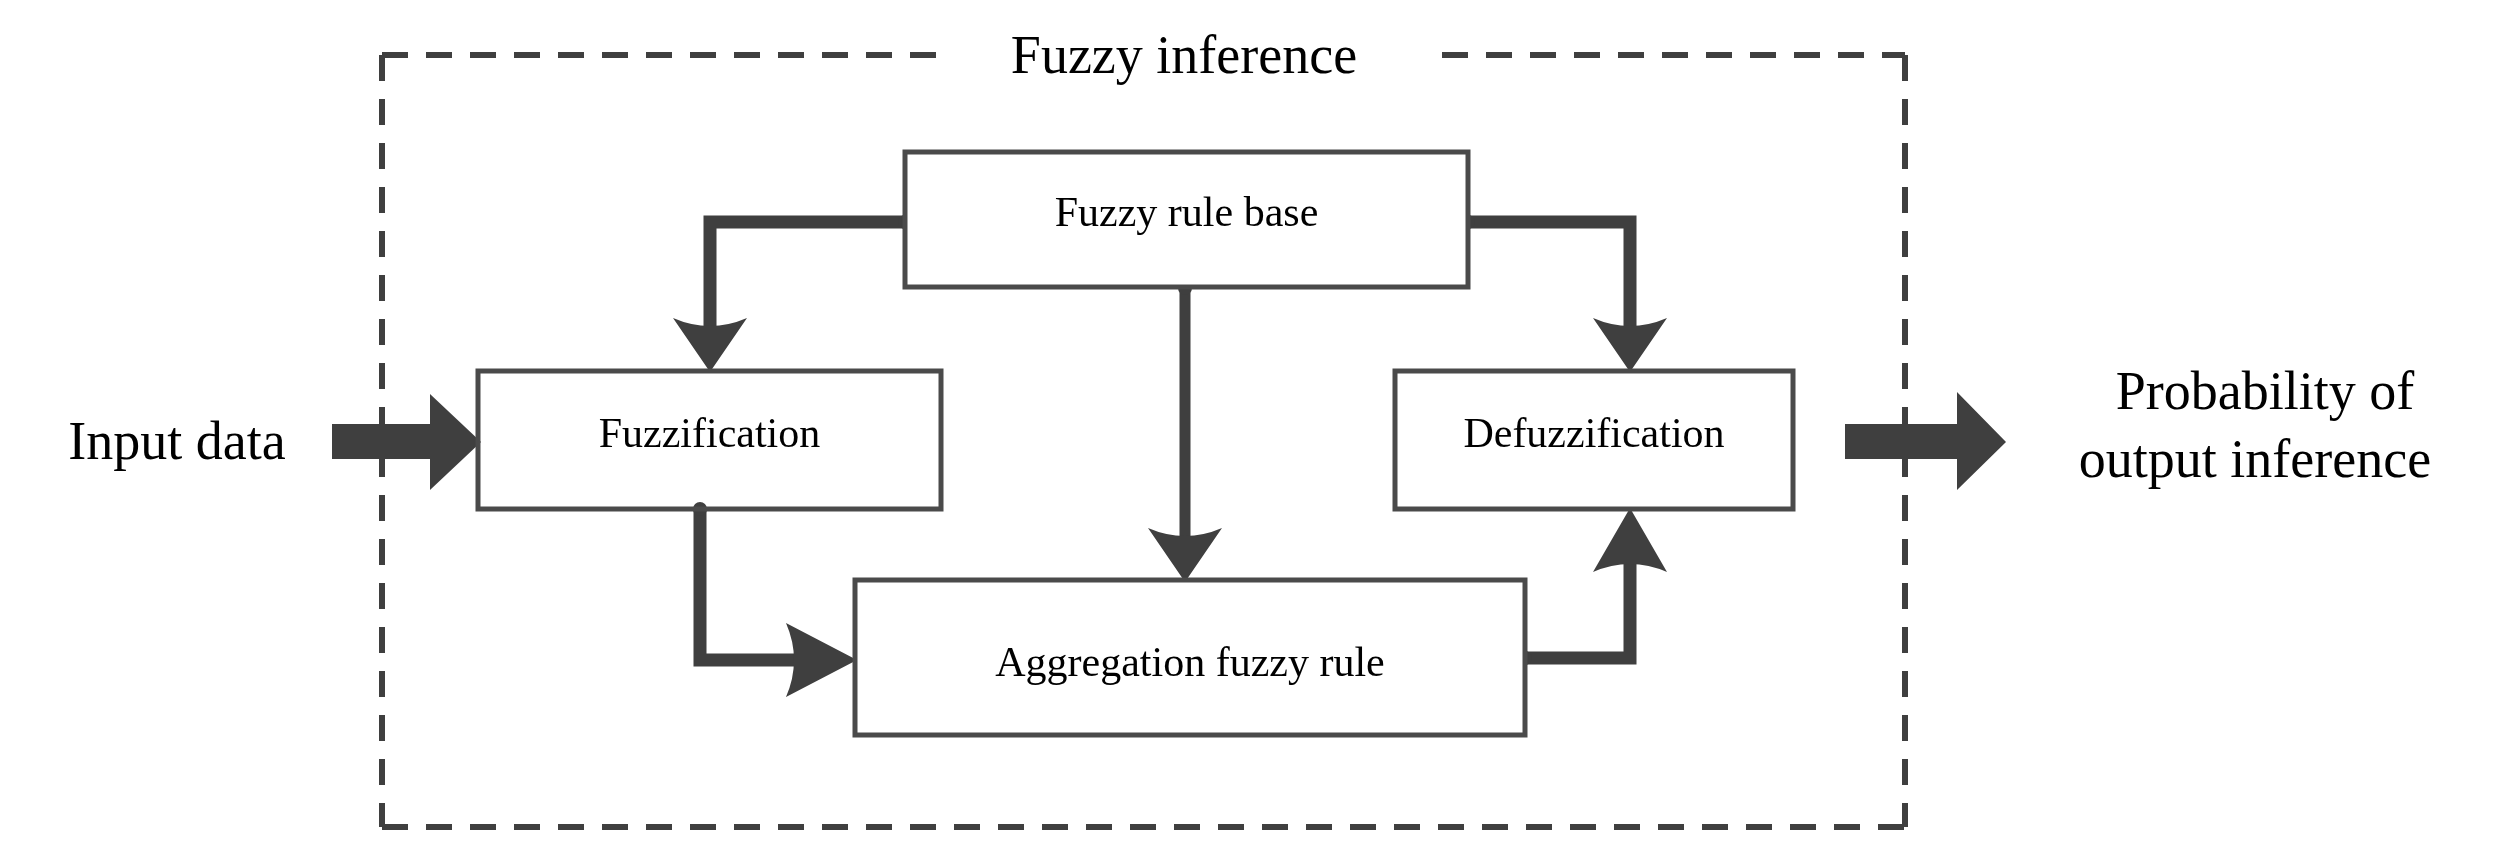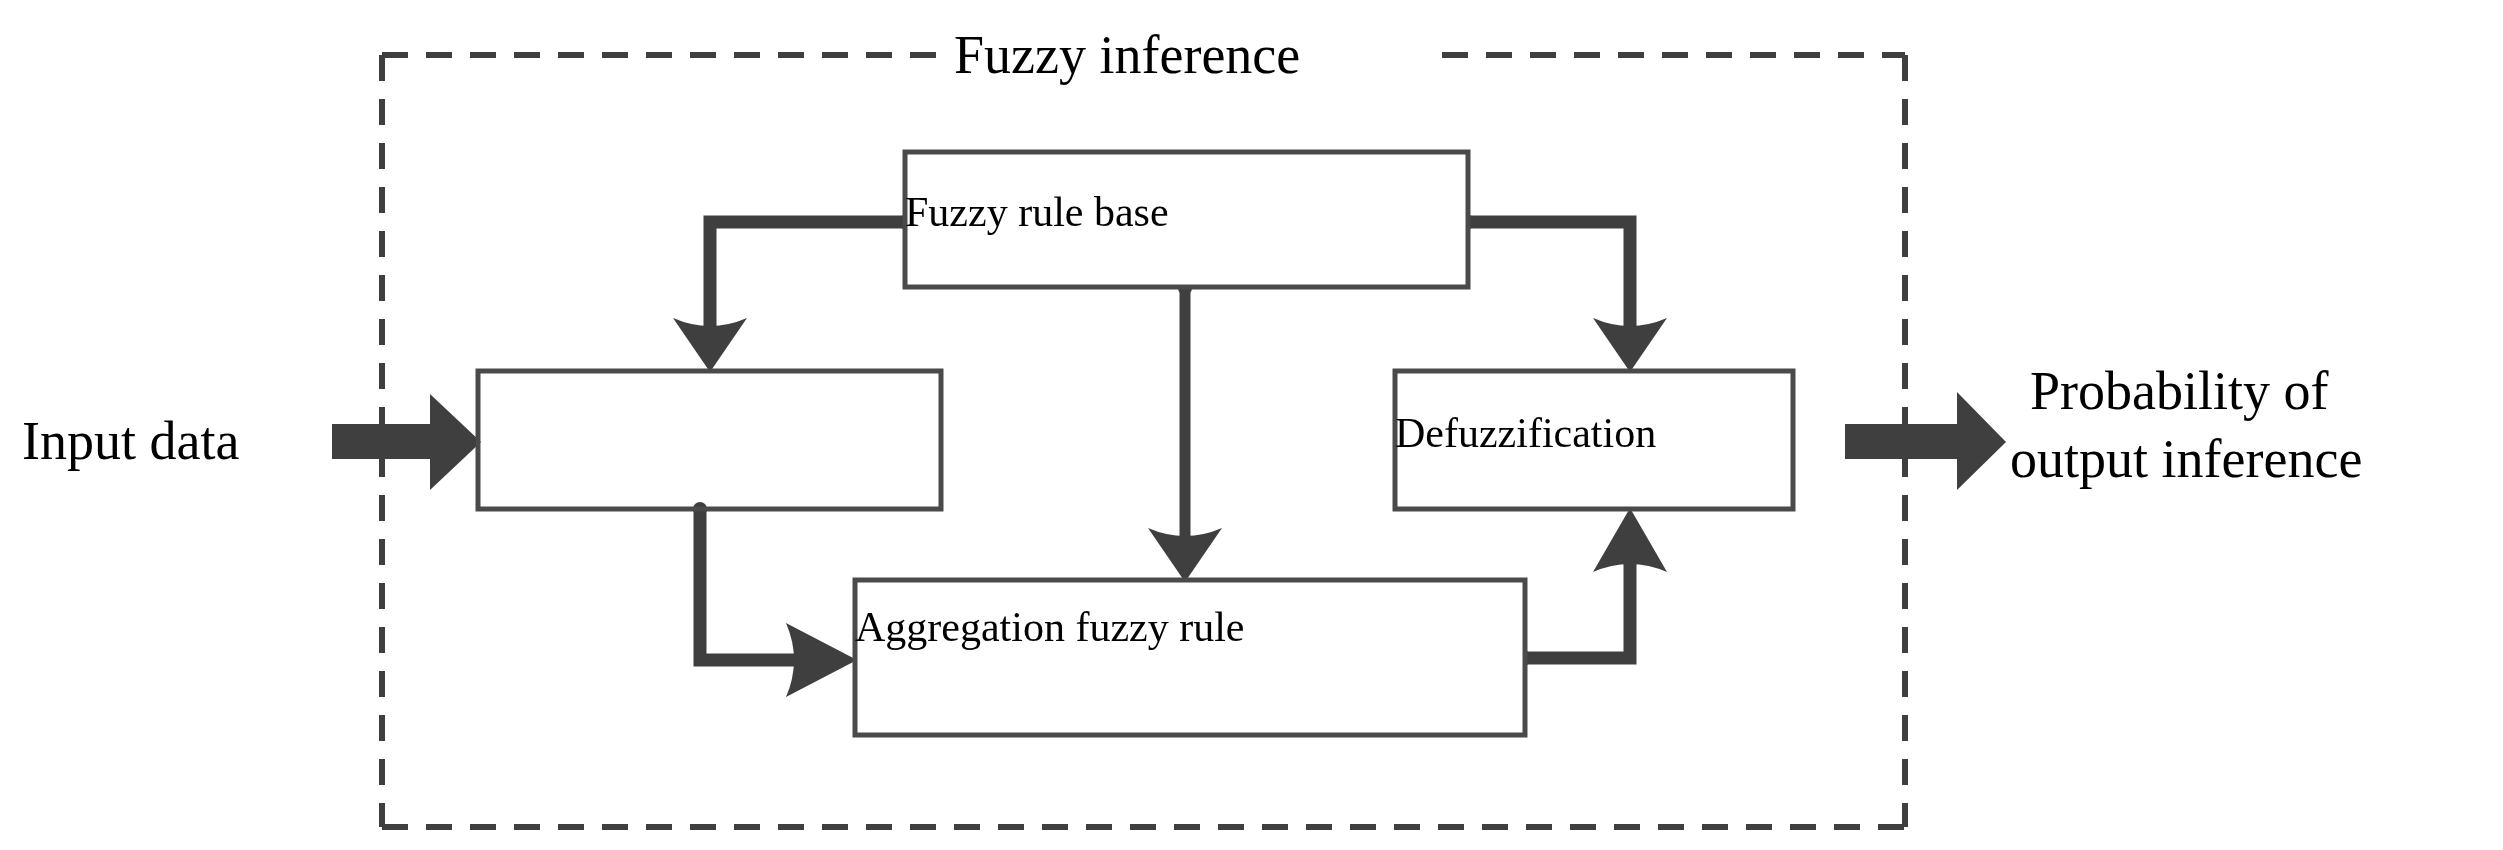--- a/index.html
+++ b/index.html
@@ -18,21 +18,21 @@
   #diagram-svg {
     position: absolute;
     left: 0;
     top: 0;
     width: 2503px;
     height: 850px;
   }
   .lbl {
     position: absolute;
     color: #000000;
-    text-align: left;
+    text-align: center;
     line-height: 1.18;
     white-space: nowrap;
     font-family: "Liberation Serif", "DejaVu Serif", serif;
   }
   .box-label {
     font-size: 42px;
   }
   .side-label {
     font-size: 54px;
   }
@@ -104,24 +104,25 @@
 
     <rect x="1395" y="371" width="398" height="138" fill="none" stroke="#4a4a4a" stroke-width="5"></rect>
 
     <rect x="855" y="580" width="670" height="155" fill="#ffffff" stroke="#4a4a4a" stroke-width="5"></rect>
   </svg>
 
   <div class="lbl group-label" style="left:940px; top:24px; width:460px;">Fuzzy inference</div>
 
   <div class="lbl box-label" style="left:905px; top:188px; width:563px;">Fuzzy rule base</div>
 
+  <div class="lbl box-label" style="left:478px; top:409px; width:463px;">Fuzzification</div>
 
   <div class="lbl box-label" style="left:1395px; top:409px; width:398px;">Defuzzification</div>
 
-  <div class="lbl box-label" style="left:855px; top:603px; width:670px;">Aggregation fuzzy rule</div>
+  <div class="lbl box-label" style="left:855px; top:638px; width:670px;">Aggregation fuzzy rule</div>
 
   <div class="lbl side-label" style="left:22px; top:410px; width:310px;">Input data</div>
 
   <div class="lbl side-label" style="left:2010px; top:428px; width:490px;">output inference</div>
 
   <div class="lbl side-label" style="left:2030px; top:360px; width:470px;">Probability of</div>
 
 </div>
 
 </body></html>

